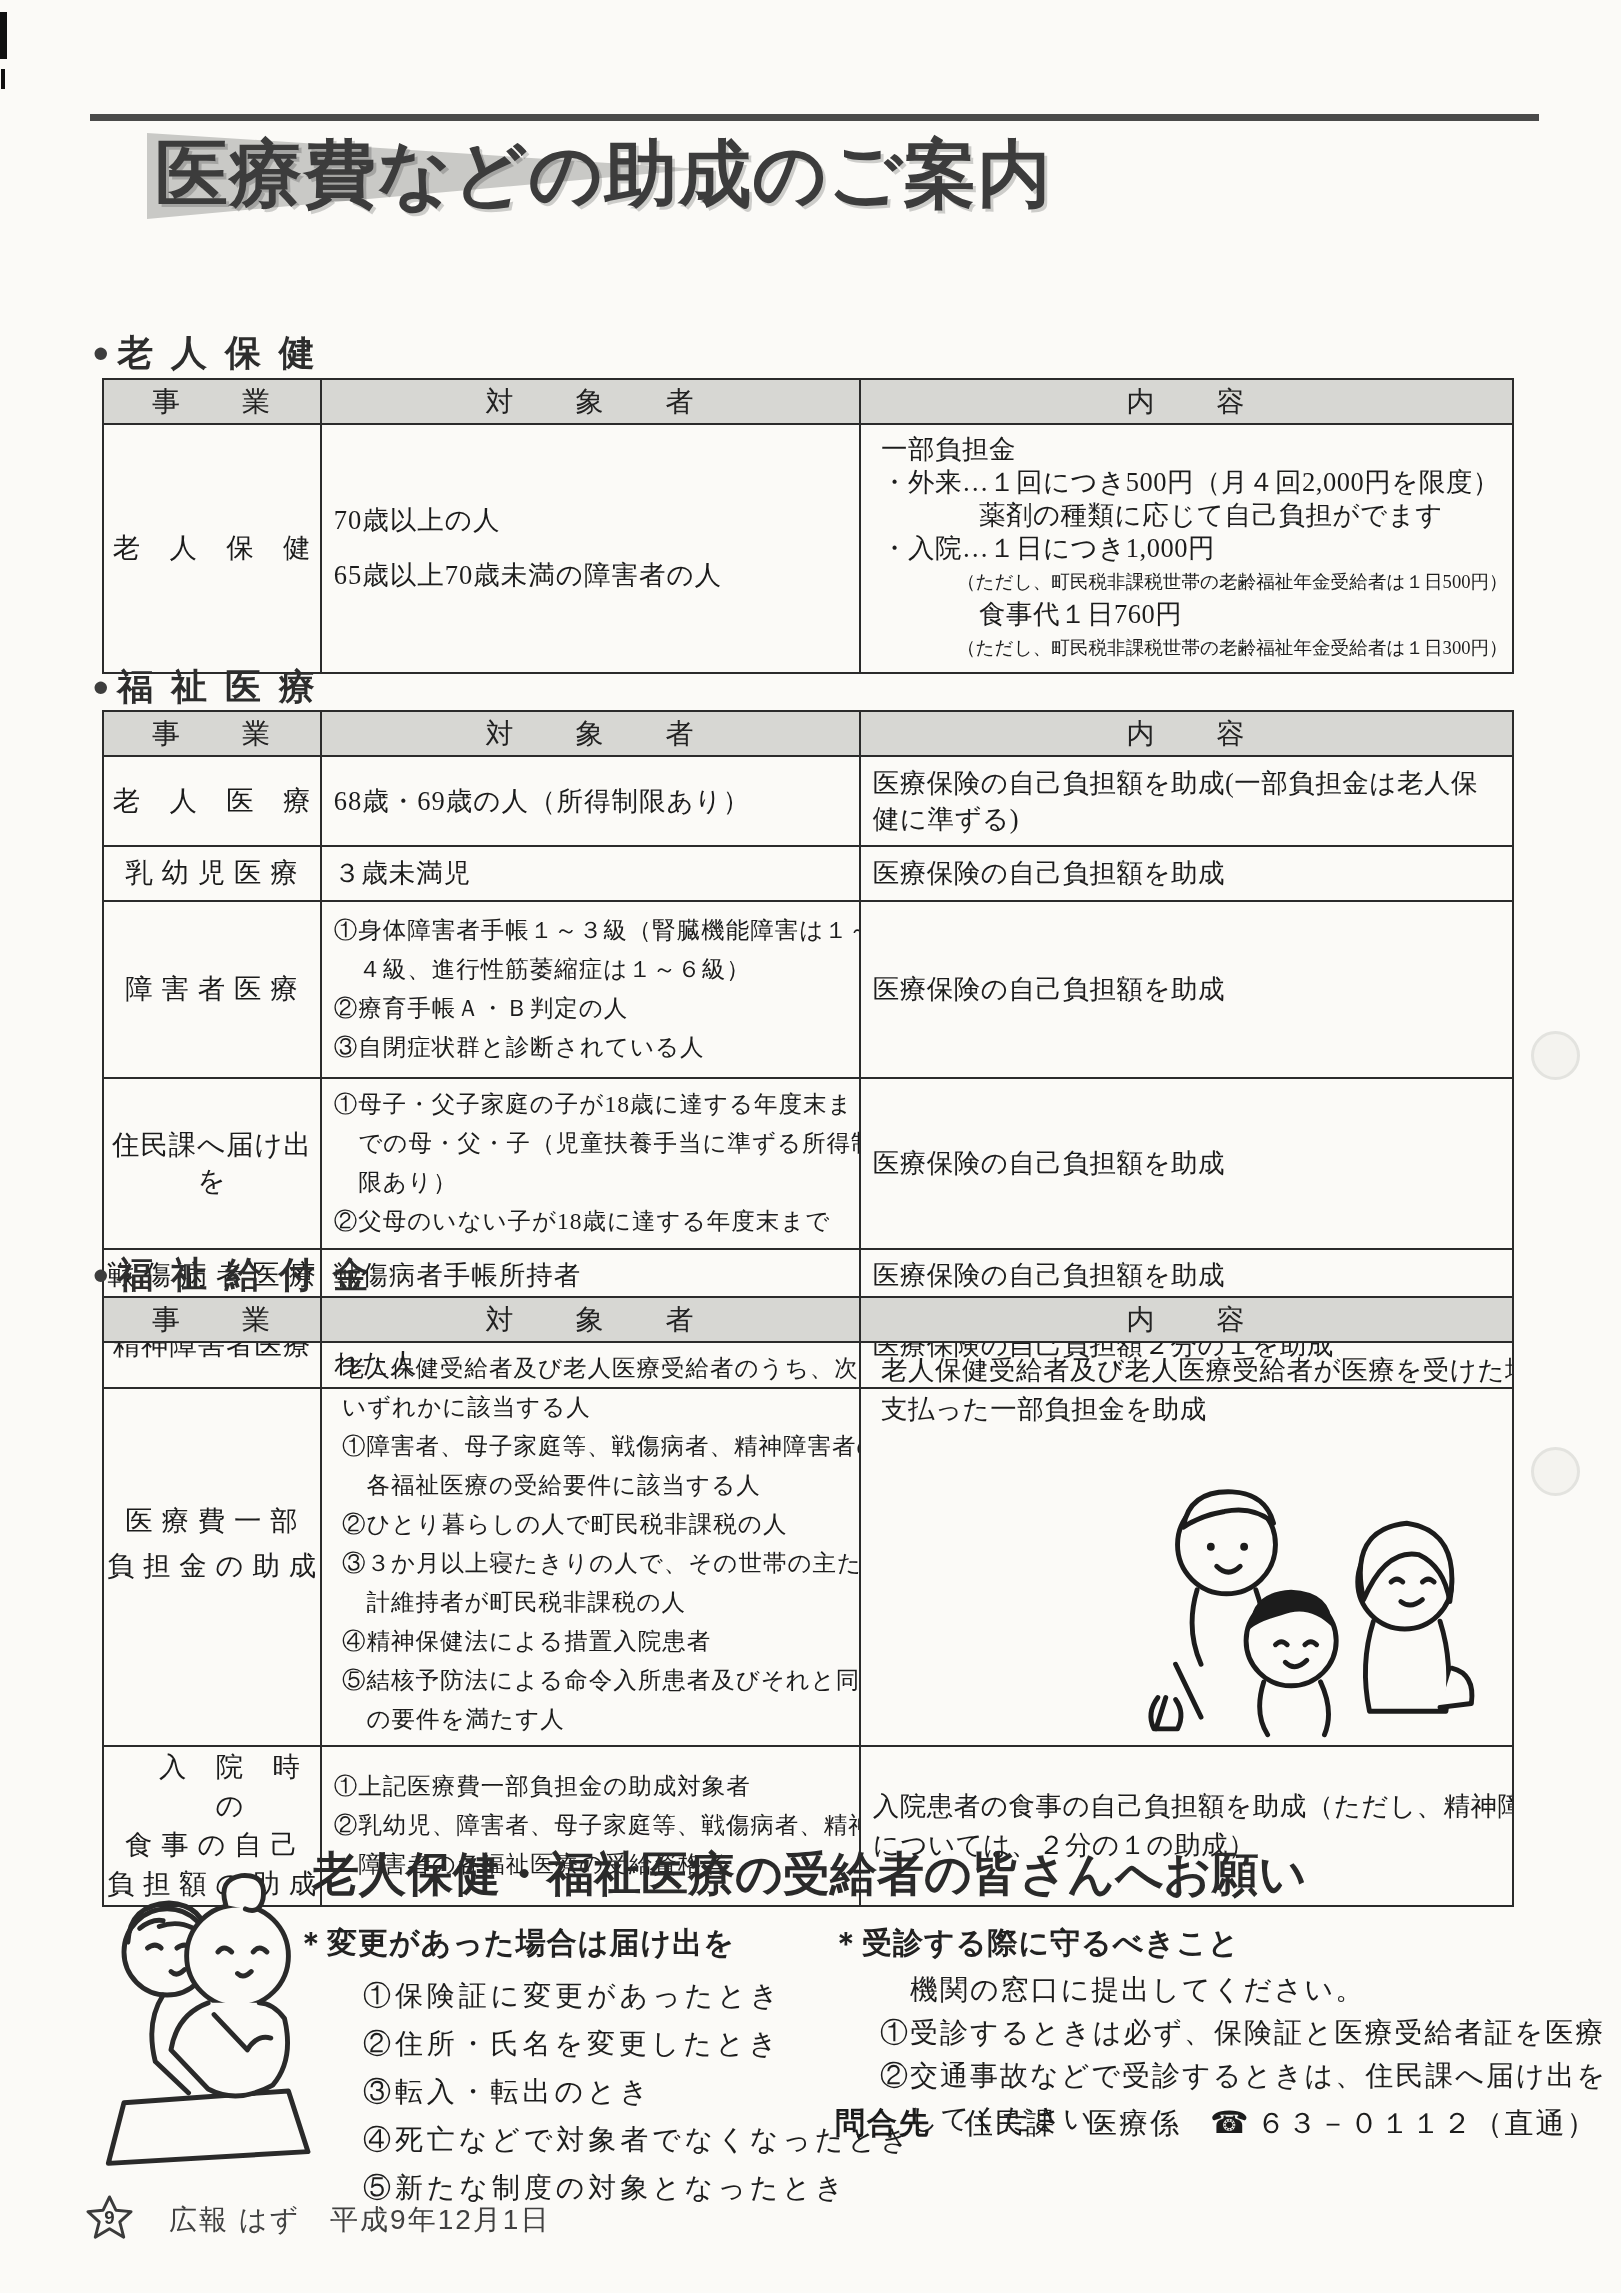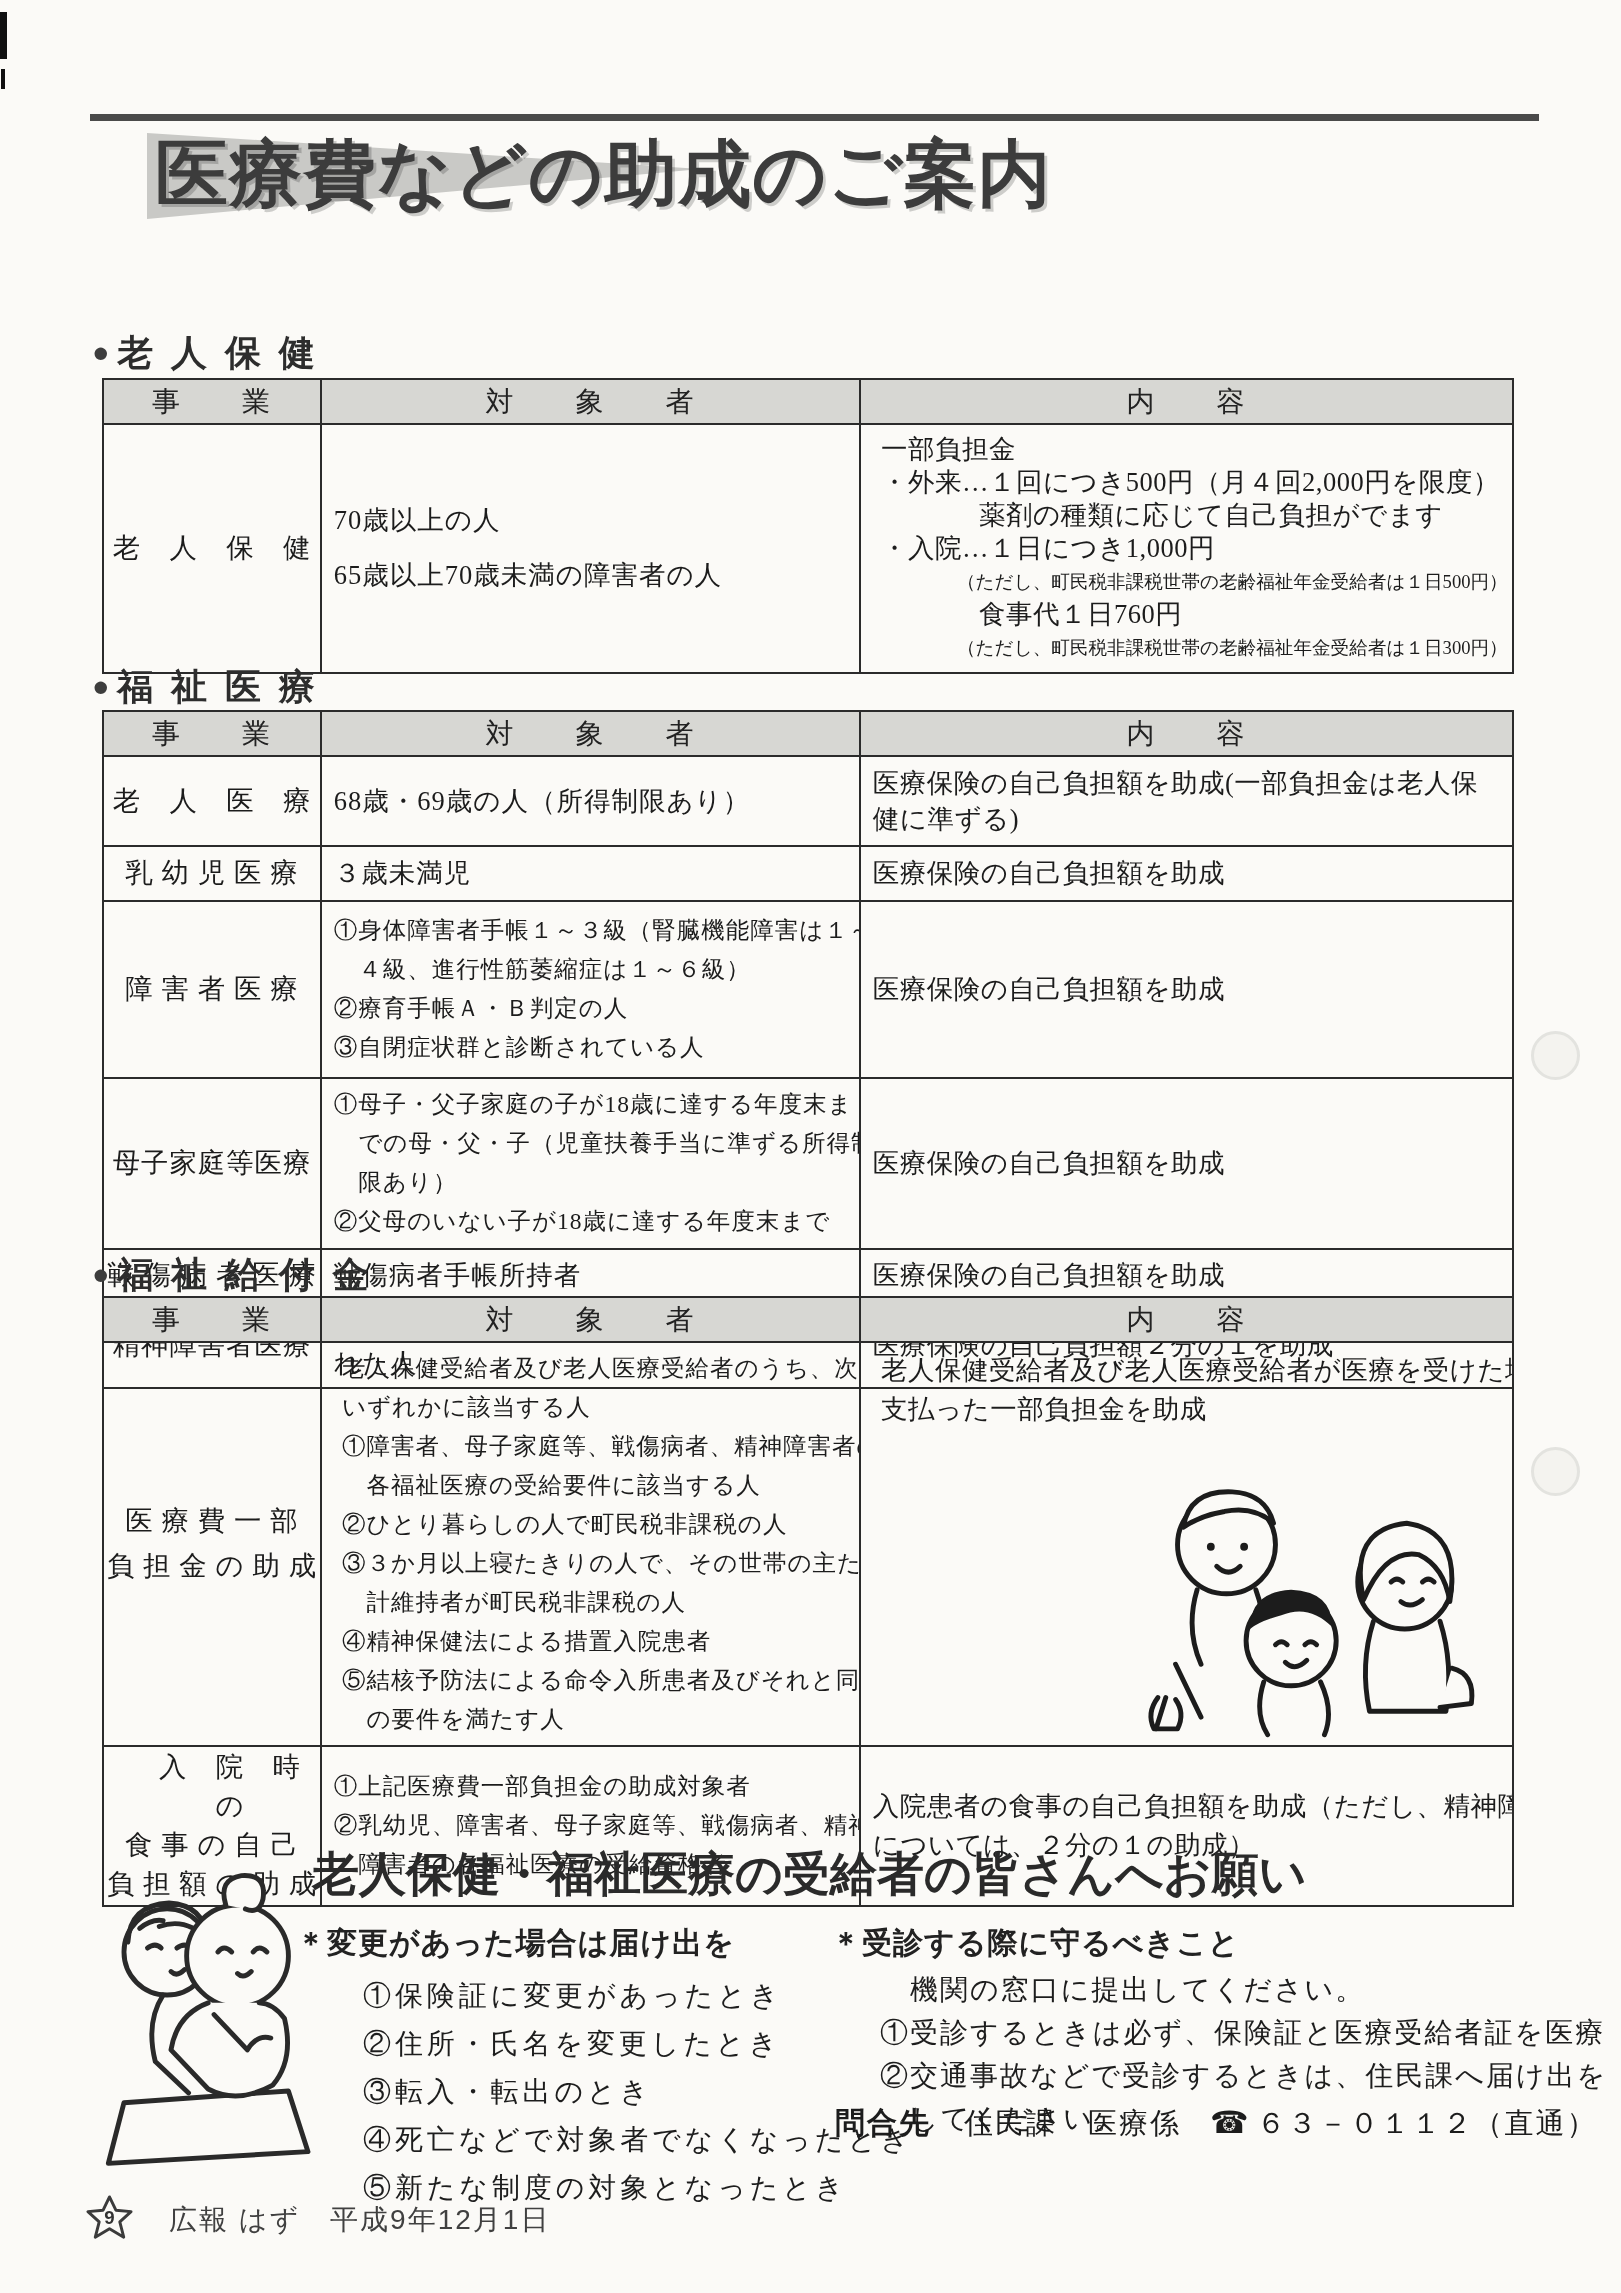--- a/index.html
+++ b/index.html
@@ -146,21 +146,21 @@
       <td class="prog" style="height:173px;">障 害 者 医 療</td>
       <td class="tgt multi">
         <div class="line">①身体障害者手帳１～３級（腎臓機能障害は１～</div>
         <div class="line">　４級、進行性筋萎縮症は１～６級）</div>
         <div class="line">②療育手帳Ａ・Ｂ判定の人</div>
         <div class="line">③自閉症状群と診断されている人</div>
       </td>
       <td class="cont">医療保険の自己負担額を助成</td>
     </tr>
     <tr>
-      <td class="prog" style="height:167px;">母子家庭等医療</td>
+      <td class="prog" style="height:167px;">住民課へ届け出を</td>
       <td class="tgt multi">
         <div class="line">①母子・父子家庭の子が18歳に達する年度末ま</div>
         <div class="line">　での母・父・子（児童扶養手当に準ずる所得制</div>
         <div class="line">　限あり）</div>
         <div class="line">②父母のいない子が18歳に達する年度末まで</div>
       </td>
       <td class="cont">医療保険の自己負担額を助成</td>
     </tr>
     <tr>
       <td class="prog" style="height:45px;">戦 傷 病 者 医 療</td>

